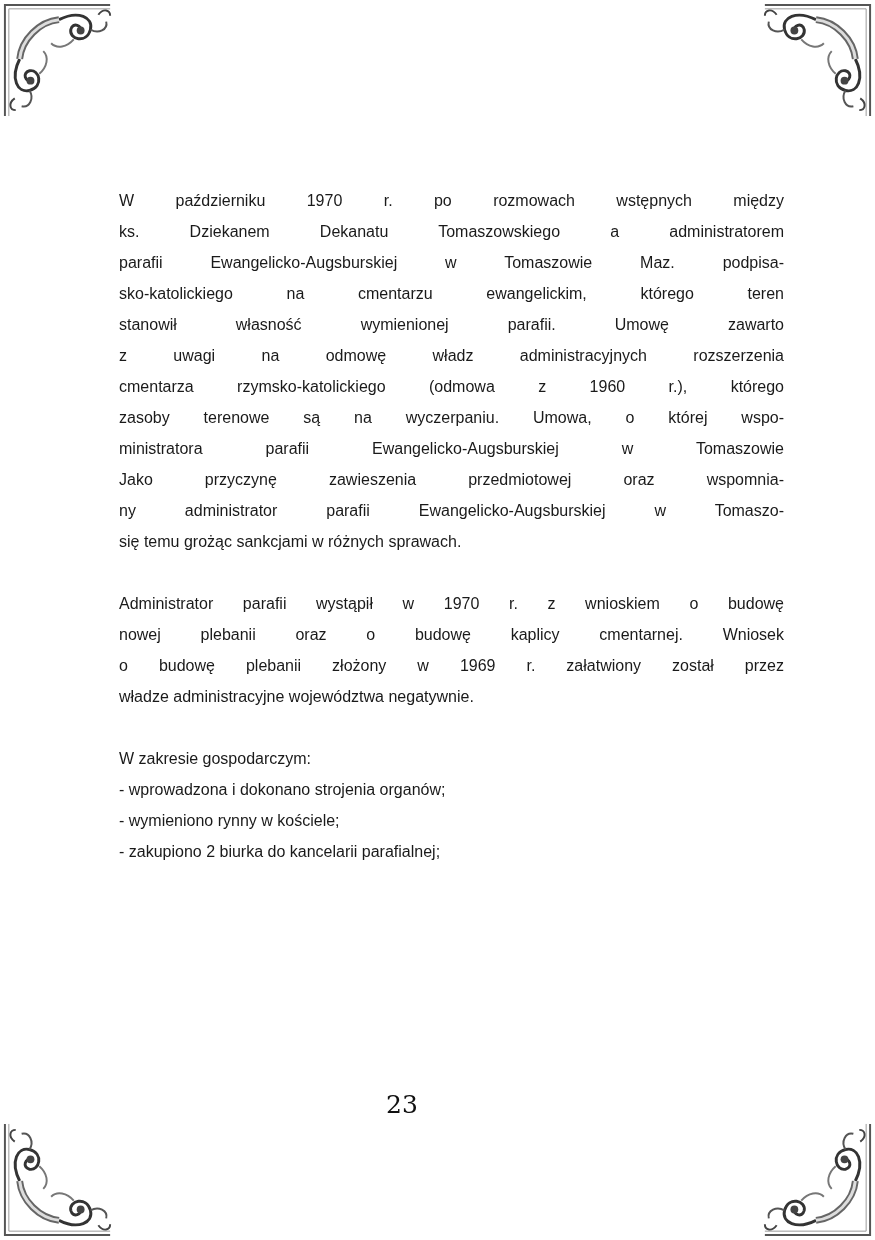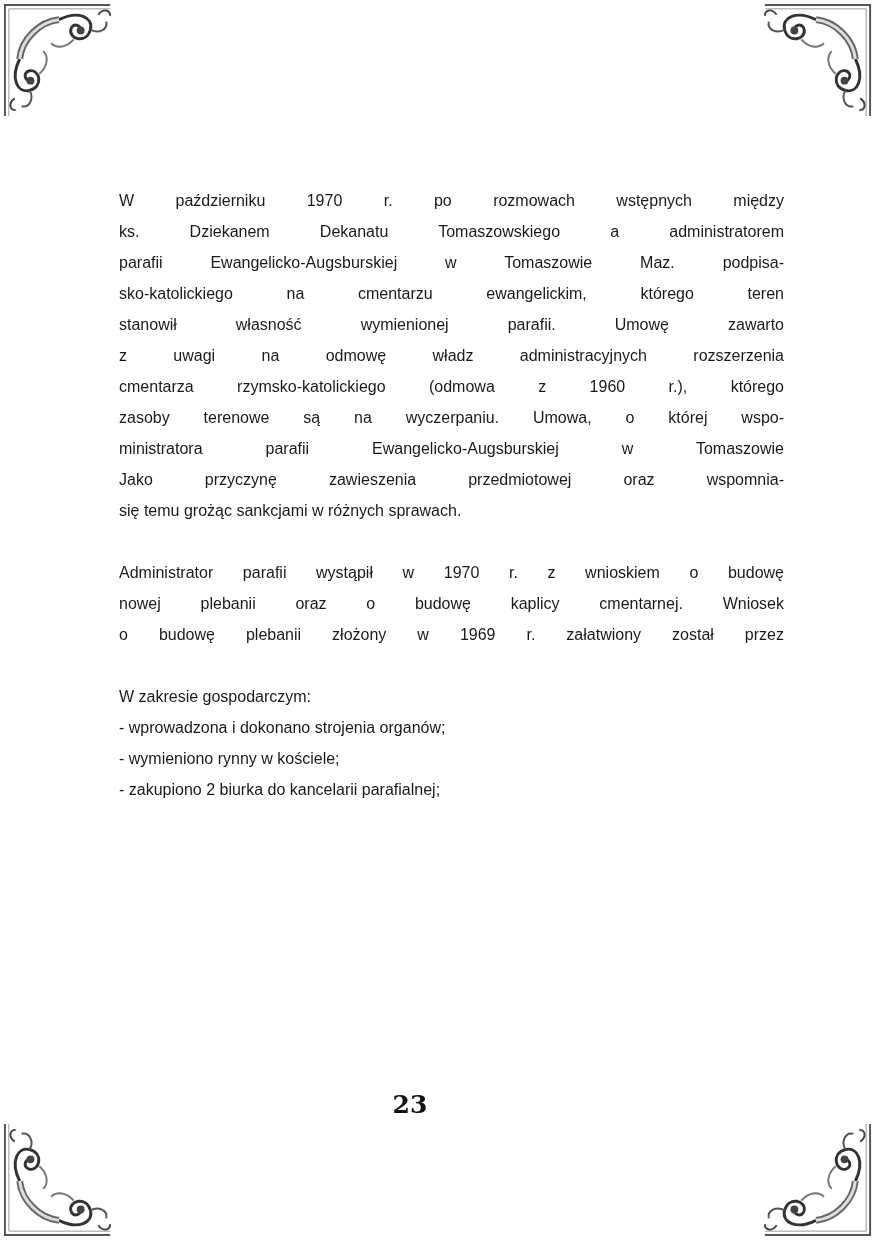--- a/index.html
+++ b/index.html
@@ -24,25 +24,25 @@
     color: #1a1a1a;
     margin-top: 11px;
   }
   .para { margin: 0; text-align: justify; text-align-last: left; }
   .line { display: block; text-align: justify; text-align-last: justify; white-space: nowrap; }
   .line.last { text-align-last: left; }
   .gap { height: 31px; }
 
   .page-number {
     position: absolute;
-    left: 12px; width: 796px;
+    left: 4px; width: 796px;
     top: 1090px;
     text-align: center;
     font-family: "DejaVu Serif", serif;
-    font-weight: bold;
+    font-weight: normal;
     font-size: 25px;
     color: #111;
   }
 </style>
 </head>
 <body>
 
 <div class="page">
 
   <div class="corner tl">
@@ -115,29 +115,31 @@
       <span class="line">sko-katolickiego na cmentarzu ewangelickim, którego teren</span>
       <span class="line">stanowił własność wymienionej parafii. Umowę zawarto</span>
       <span class="line">z uwagi na odmowę władz administracyjnych rozszerzenia</span>
       <span class="line">cmentarza rzymsko-katolickiego (odmowa z 1960 r.), którego</span>
       <span class="line">zasoby terenowe są na wyczerpaniu. Umowa, o której wspo-</span>
       <span class="line">ministratora parafii Ewangelicko-Augsburskiej w Tomaszowie</span>
     </div>
 
     <div class="para">
       <span class="line">Jako przyczynę zawieszenia przedmiotowej oraz wspomnia-</span>
+      <span class="line">ny administrator parafii Ewangelicko-Augsburskiej w Tomaszo-</span>
       <span class="line last">się temu grożąc sankcjami w różnych sprawach.</span>
     </div>
 
     <div class="gap"></div>
 
     <div class="para">
       <span class="line">Administrator parafii wystąpił w 1970 r. z wnioskiem o budowę</span>
       <span class="line">nowej plebanii oraz o budowę kaplicy cmentarnej. Wniosek</span>
       <span class="line">o budowę plebanii złożony w 1969 r. załatwiony został przez</span>
+      <span class="line last">władze administracyjne województwa negatywnie.</span>
     </div>
 
     <div class="gap"></div>
 
     <div class="para">
       <span class="line last">W zakresie gospodarczym:</span>
       <span class="line last">- wprowadzona i dokonano strojenia organów;</span>
       <span class="line last">- wymieniono rynny w kościele;</span>
       <span class="line last">- zakupiono 2 biurka do kancelarii parafialnej;</span>
     </div>

